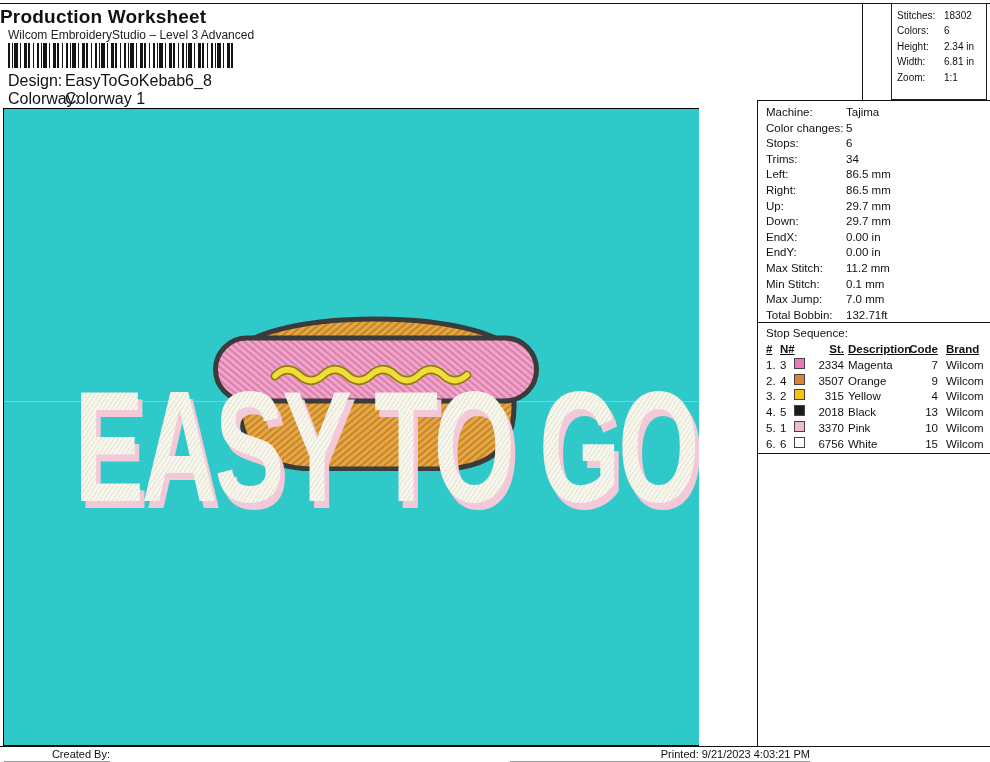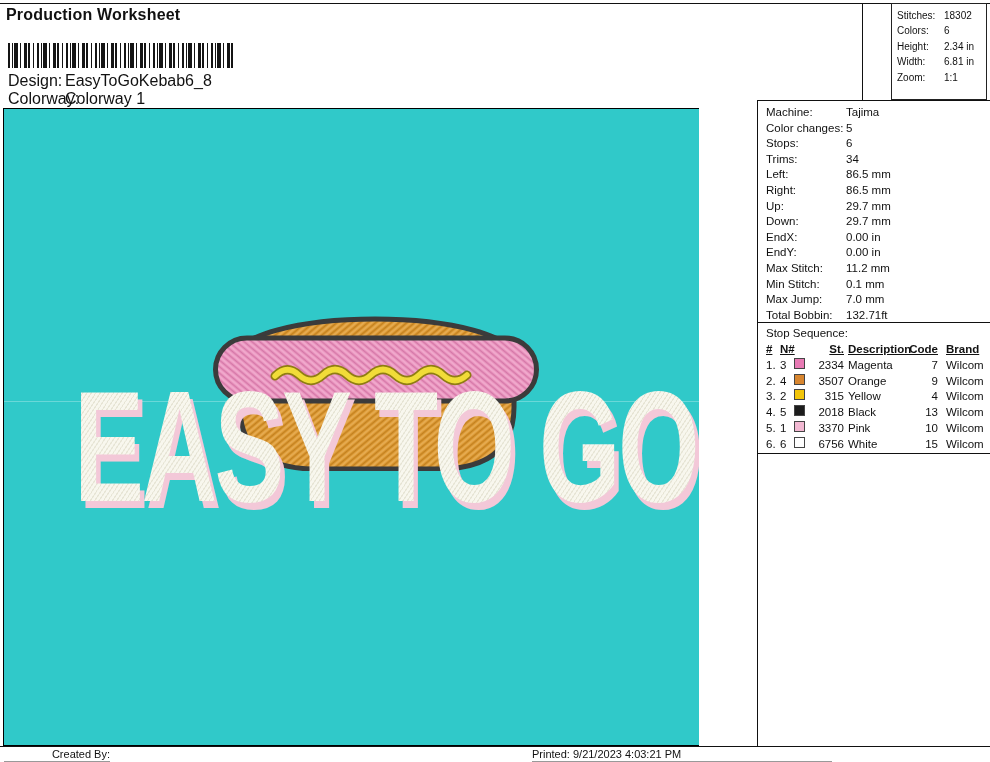--- a/index.html
+++ b/index.html
@@ -3,21 +3,21 @@
 <meta charset="utf-8">
 <style>
   * { margin:0; padding:0; box-sizing:border-box; }
   html,body { width:990px; height:762px; background:#fff; }
   body { font-family:"Liberation Sans", sans-serif; color:#111; position:relative; overflow:hidden; }
   .page { position:absolute; inset:0; background:#fff; }
 
   
   .topline { position:absolute; left:0; top:3px; width:990px; height:1px; background:#111; }
   .hdr-divider { position:absolute; left:862px; top:3px; width:1px; height:98px; background:#111; }
-  .title { position:absolute; left:6px; top:6px; font-size:16px; font-weight:bold; letter-spacing:0.2px; }
+  .title { position:absolute; left:0; top:6px; font-size:19px; font-weight:bold; letter-spacing:0.2px; }
   .subtitle { position:absolute; left:8px; top:28px; font-size:12px; color:#222; }
   .barcode { position:absolute; left:8px; top:43px; width:226px; height:25px;
     background:repeating-linear-gradient(90deg,
       #141414 0 2px, #fff 2px 4px, #141414 4px 5px, #fff 5px 6px,
       #141414 6px 10px, #fff 10px 12px, #141414 12px 13px, #fff 13px 16px,
       #141414 16px 19px, #fff 19px 20px, #141414 20px 22px, #fff 22px 25px,
       #141414 25px 26px, #fff 26px 29px); }
   .kvrow { position:absolute; left:8px; font-size:16px; display:flex; }
   .kvrow .k { width:57px; }
   .kv-design { top:72px; } .kv-colorway { top:90px; }
@@ -62,30 +62,31 @@
   .stop-row { line-height:15.7px; }
   .swatch { width:11px; height:11px; border:1px solid #444; display:inline-block; }
   .sep-b { position:absolute; left:0; top:352px; width:100%; height:1px; background:#111; }
 
   
   .footer { position:absolute; left:0; top:746px; width:990px; height:16px;
     border-top:1px solid #111; font-size:11px; }
   .fcell { position:absolute; top:0; height:15px; border-bottom:1px solid #999; line-height:14px;text-align:right; }
   .fc1 { left:4px; width:106px; padding-left:4px; }
   .fc2 { left:112px; width:408px; text-align:center; }
-  .fc3 { left:532px; width:300px; text-align:left; }
+  .fc3 { left:510px; width:300px; text-align:right; }
   .fc4 { left:868px; width:118px; text-align:right; padding-right:6px;margin-top:21px; }
 </style>
 </head>
 <body>
 
 <div class="page">
 
   <div class="topline"></div>
   <div class="title">Production Worksheet</div>
+  <div class="subtitle">Wilcom EmbroideryStudio – Level 3 Advanced</div>
   <div class="barcode"></div>
   <div class="kvrow kv-design">
     <span class="k">Design:</span>
     <span class="v">EasyToGoKebab6_8</span>
   </div>
   <div class="kvrow kv-colorway">
     <span class="k">Colorway:</span>
     <span class="v">Colorway 1</span>
   </div>
   <div class="hdr-divider"></div>

